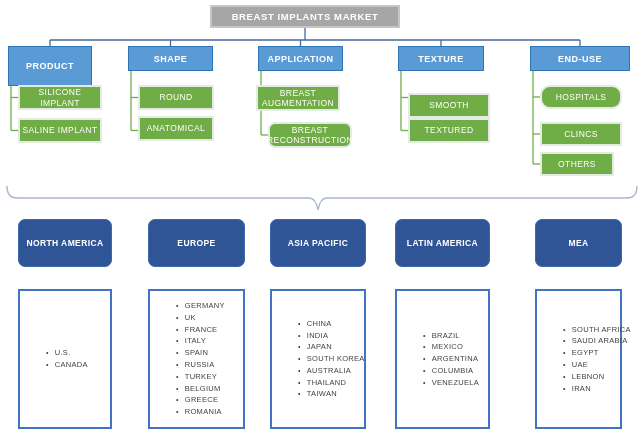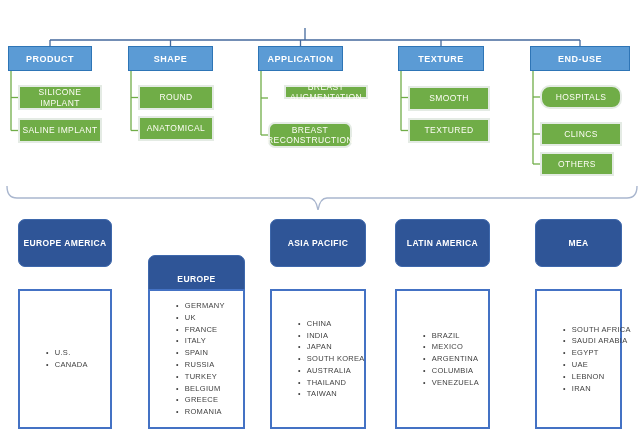--- a/index.html
+++ b/index.html
@@ -56,51 +56,52 @@
       <line x1="261" y1="135" x2="268" y2="135" stroke="#70AD47" stroke-width="1.3"></line>
       <line x1="401" y1="71" x2="401" y2="130.5" stroke="#70AD47" stroke-width="1.3"></line>
       <line x1="401" y1="97.5" x2="408" y2="97.5" stroke="#70AD47" stroke-width="1.3"></line>
       <line x1="401" y1="130.5" x2="408" y2="130.5" stroke="#70AD47" stroke-width="1.3"></line>
       <line x1="533" y1="71" x2="533" y2="164" stroke="#70AD47" stroke-width="1.3"></line>
       <line x1="533" y1="97" x2="540" y2="97" stroke="#70AD47" stroke-width="1.3"></line>
       <line x1="533" y1="134" x2="540" y2="134" stroke="#70AD47" stroke-width="1.3"></line>
       <line x1="533" y1="164" x2="540" y2="164" stroke="#70AD47" stroke-width="1.3"></line>
       <path d="M7,186 Q7,198 17,198 L309,198 Q316,198 318,210 Q320,198 327,198 L627,198 Q637,198 637,186" fill="none" stroke="#A9B6CE" stroke-width="1.4"></path>
     </svg>
+  <div class="box titlebox" id="title-box" style="left:210px;top:5px;width:190px;height:23px;">BREAST IMPLANTS MARKET</div>
   <div id="segments">
-      <div class="box seg-header" style="left: 8px; top: 46px; width: 84px; height: 25px;">PRODUCT</div>
+      <div class="box seg-header" style="left: 8px; top: 46px; width: 84px; height: 40px;">PRODUCT</div>
       <div class="box seg-child" style="left: 18px; top: 85px; width: 84px; height: 25px;">SILICONE IMPLANT</div>
       <div class="box seg-child" style="left: 18px; top: 118px; width: 84px; height: 25px;">SALINE IMPLANT</div>
       <div class="box seg-header" style="left: 128px; top: 46px; width: 85px; height: 25px;">SHAPE</div>
       <div class="box seg-child" style="left: 138px; top: 85px; width: 76px; height: 25px;">ROUND</div>
       <div class="box seg-child" style="left: 138px; top: 116px; width: 76px; height: 25px;">ANATOMICAL</div>
       <div class="box seg-header" style="left: 258px; top: 46px; width: 85px; height: 25px;">APPLICATION</div>
-      <div class="box seg-child" style="left: 284px; top: 85px; width: 84px; height: 14px;">BREAST AUGMENTATION</div>
+      <div class="box seg-child" style="left: 256px; top: 85px; width: 84px; height: 26px;">BREAST AUGMENTATION</div>
       <div class="box seg-child" style="left: 268px; top: 122px; width: 84px; height: 26px; border-radius: 7px;">BREAST RECONSTRUCTION</div>
       <div class="box seg-header" style="left: 398px; top: 46px; width: 86px; height: 25px;">TEXTURE</div>
-      <div class="box seg-child" style="left: 408px; top: 86px; width: 82px; height: 25px;">SMOOTH</div>
+      <div class="box seg-child" style="left: 408px; top: 93px; width: 82px; height: 25px;">SMOOTH</div>
       <div class="box seg-child" style="left: 408px; top: 118px; width: 82px; height: 25px;">TEXTURED</div>
       <div class="box seg-header" style="left: 530px; top: 46px; width: 100px; height: 25px;">END-USE</div>
       <div class="box seg-child" style="left: 540px; top: 85px; width: 82px; height: 24px; border-radius: 10px;">HOSPITALS</div>
       <div class="box seg-child" style="left: 540px; top: 122px; width: 82px; height: 24px;">CLINCS</div>
       <div class="box seg-child" style="left: 540px; top: 152px; width: 74px; height: 24px;">OTHERS</div>
     </div>
   <div id="regions">
-      <div class="box region-box" style="left: 18px; top: 219px; width: 94px; height: 48px;">EUROPE AMERICA</div>
+      <div class="box region-box" style="left: 18px; top: 219px; width: 94px; height: 48px;">NORTH AMERICA</div>
       <div class="box country-list" style="left: 18px; top: 289px; width: 94px; height: 140px;">
         <div class="crow">
           <span class="bullet">•</span>
           <span>U.S.</span>
         </div>
         <div class="crow">
           <span class="bullet">•</span>
           <span>CANADA</span>
         </div>
       </div>
-      <div class="box region-box" style="left: 148px; top: 219px; width: 97px; height: 48px; margin-top: 36px;">EUROPE</div>
+      <div class="box region-box" style="left: 148px; top: 219px; width: 97px; height: 48px;">EUROPE</div>
       <div class="box country-list" style="left: 148px; top: 289px; width: 97px; height: 140px;">
         <div class="crow">
           <span class="bullet">•</span>
           <span>GERMANY</span>
         </div>
         <div class="crow">
           <span class="bullet">•</span>
           <span>UK</span>
         </div>
         <div class="crow">

